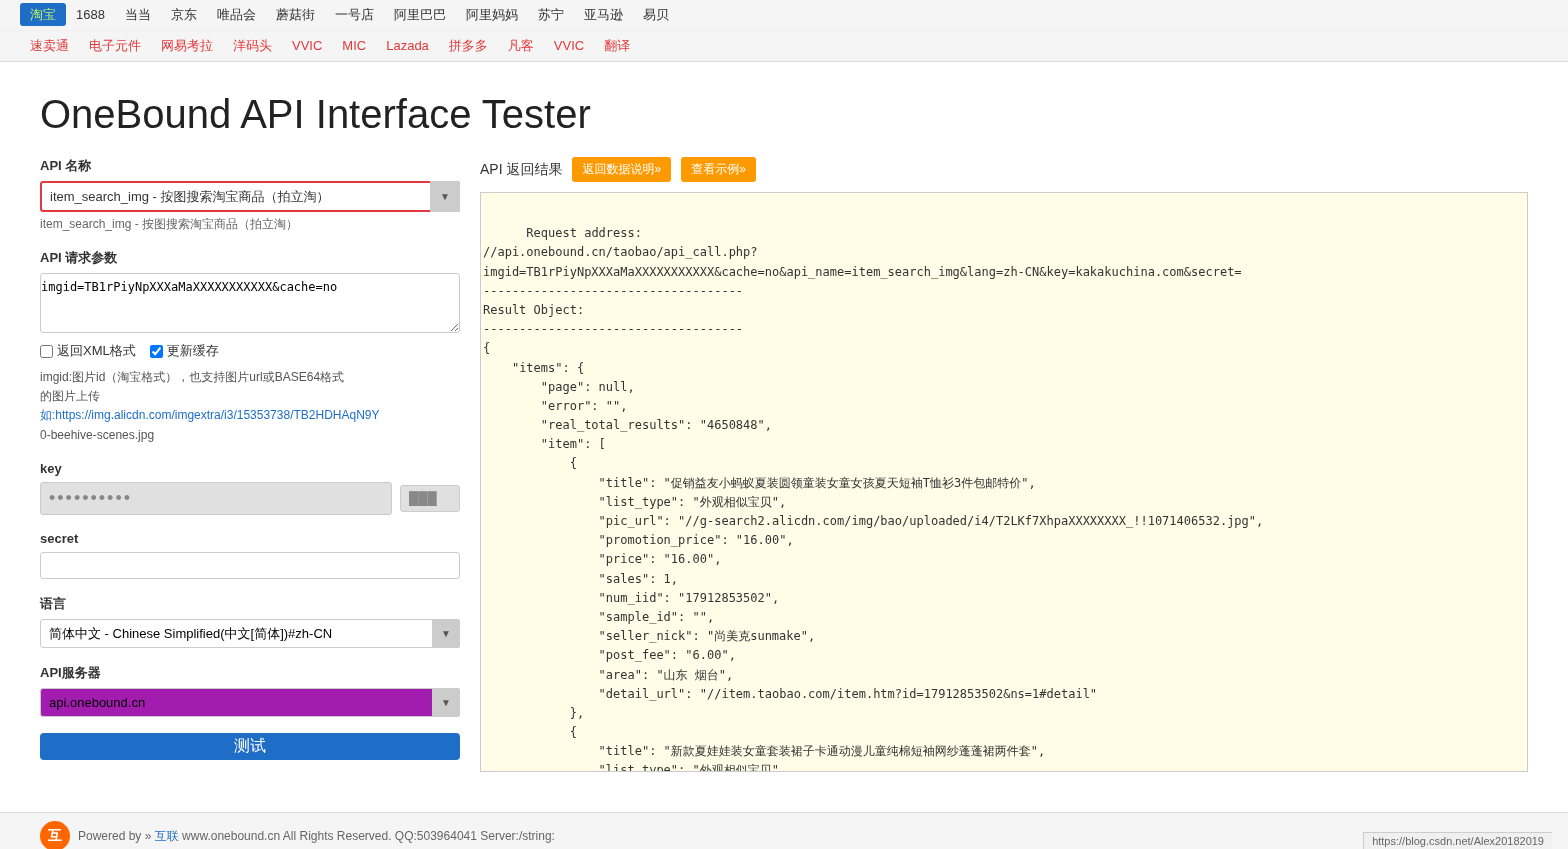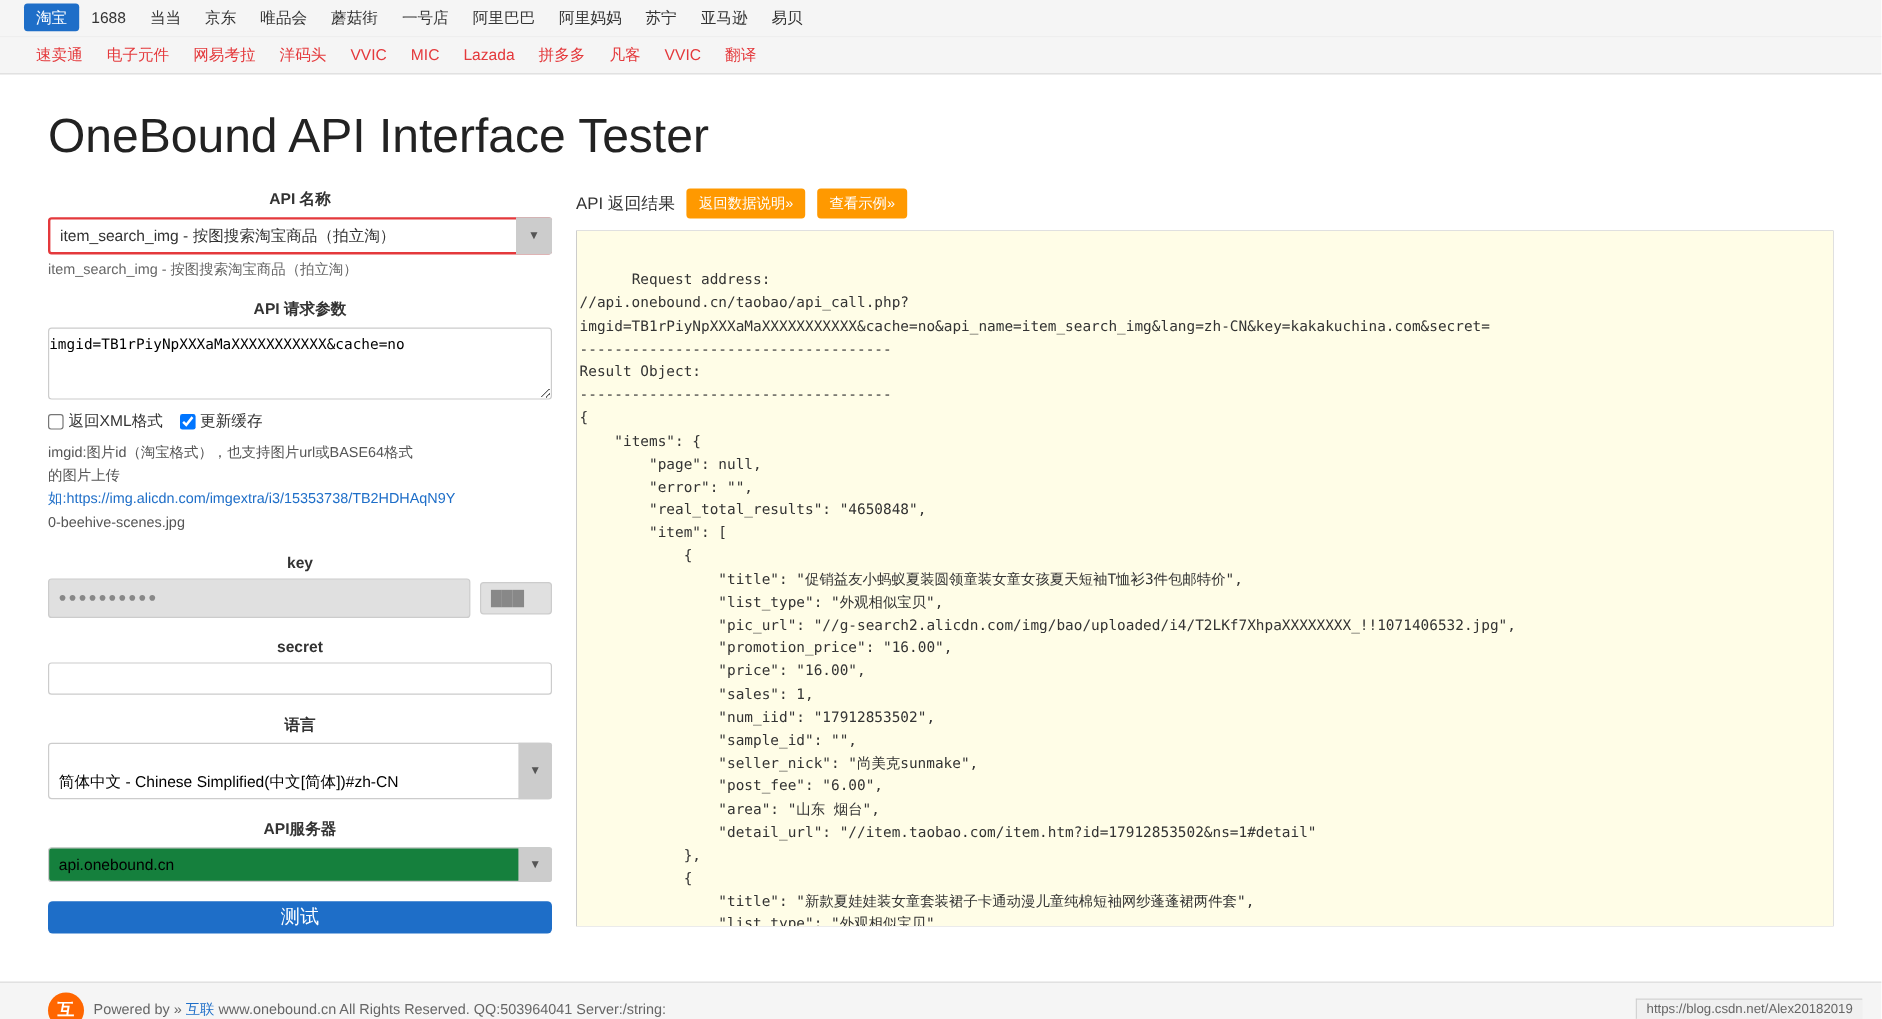--- a/index.html
+++ b/index.html
@@ -21,21 +21,21 @@
     .nav-item {
       cursor: pointer;
       padding: 4px 10px;
       border-radius: 3px;
       font-size: 13px;
       color: #333;
       text-decoration: none;
     }
     .nav-item.active {
       background: #1e6ec8;
-      color: #ffffff;
+      color: #bef264;
     }
     .nav-item.red { color: #e4393c; }
     .nav-row-2 {
       border-top: 1px solid #eee;
     }
 
     
     .page-title-area {
       padding: 30px 40px 20px 40px;
     }
@@ -57,21 +57,20 @@
       width: 420px;
       flex-shrink: 0;
     }
 
     .field-label {
       font-size: 13px;
       font-weight: bold;
       color: #333;
       margin-bottom: 6px;
       margin-top: 16px;
-      text-align: center;
     }
     .field-label:first-child { margin-top: 0; }
 
     .api-select-wrapper {
       position: relative;
       display: flex;
       align-items: center;
     }
     .api-select {
       width: 100%;
@@ -170,40 +169,40 @@
       border: 1px solid #ccc;
       border-radius: 3px;
       font-size: 13px;
     }
 
     .lang-select-wrapper {
       position: relative;
     }
     .lang-select {
       width: 100%;
-      padding: 24px 30px 6px 8px;
+      padding: 6px 30px 6px 8px;
       border: 1px solid #ccc;
       border-radius: 3px;
       font-size: 13px;
       appearance: none;
       background: #fff;
       cursor: pointer;
     }
 
     .server-select-wrapper {
       position: relative;
     }
     .server-select {
       width: 100%;
       padding: 6px 30px 6px 8px;
       border: 1px solid #ccc;
       border-radius: 3px;
       font-size: 13px;
       appearance: none;
-      background: #15803d;
+      background: #a21caf;
       cursor: pointer;
     }
 
     .select-arrow-gray {
       position: absolute;
       right: 0;
       top: 0;
       bottom: 0;
       width: 28px;
       background: #ccc;

